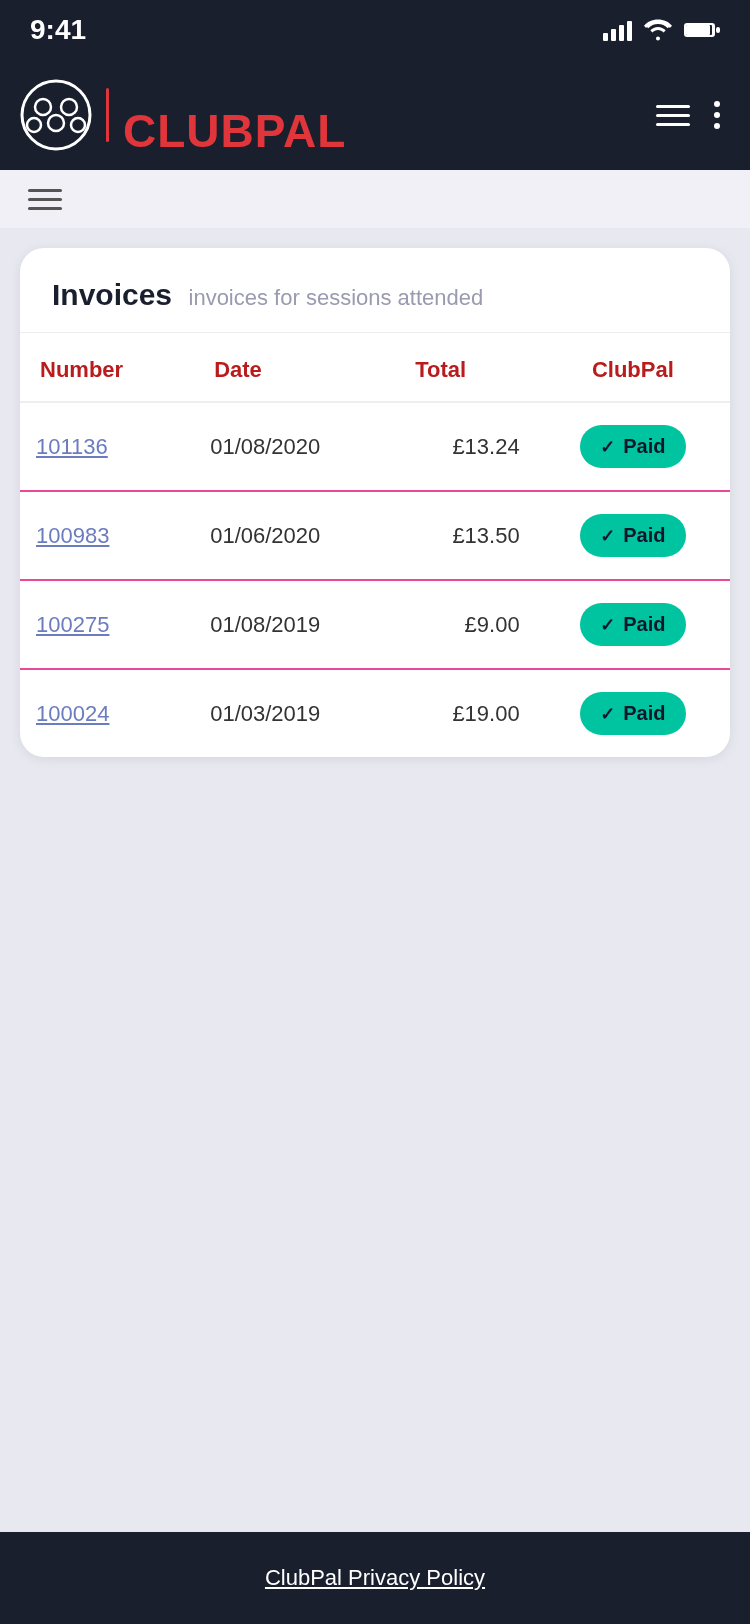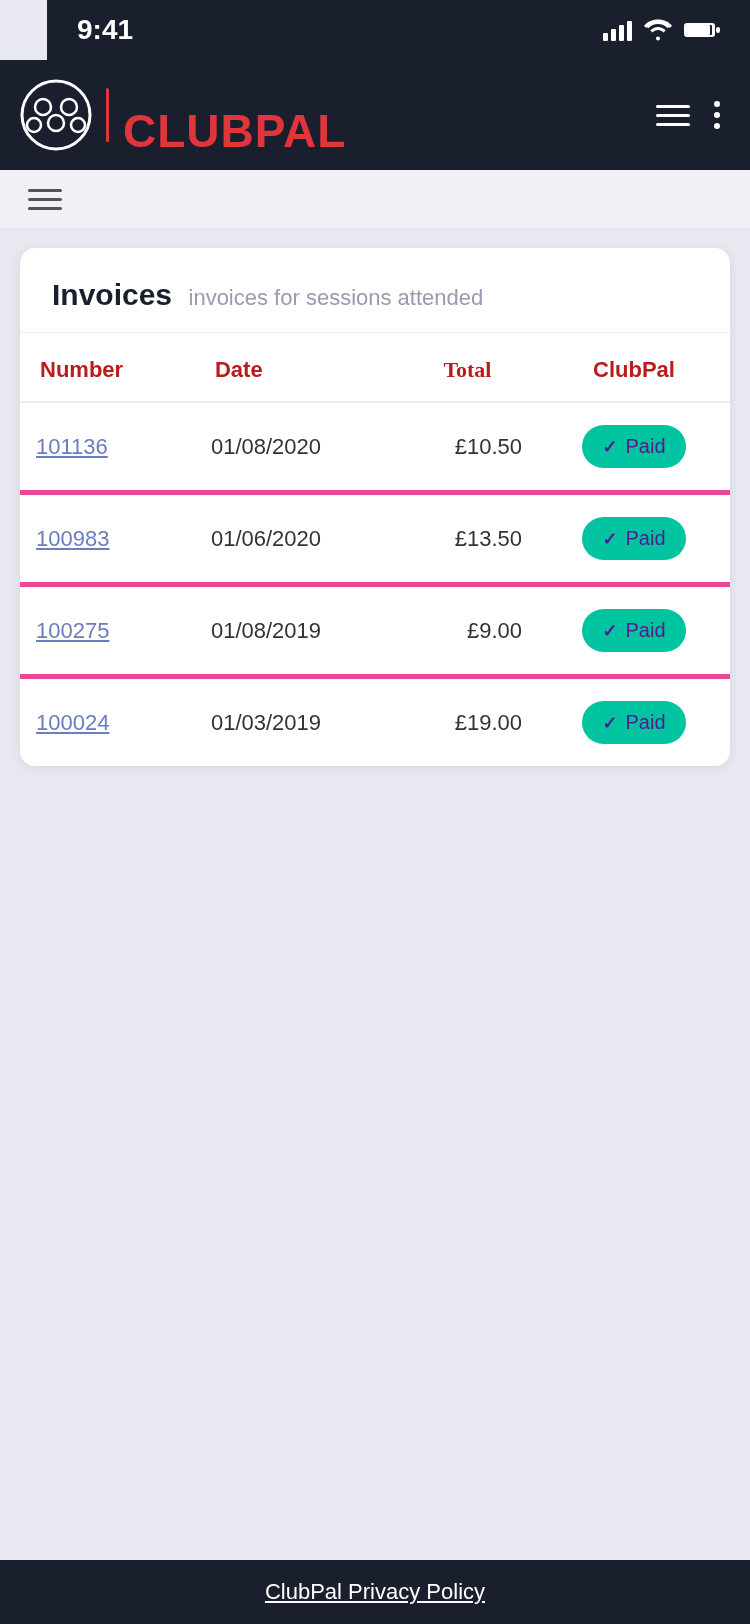--- a/index.html
+++ b/index.html
@@ -15,21 +15,20 @@
     }
 
     
     .status-bar {
       background: #1a1f2e;
       height: 60px;
       display: flex;
       align-items: center;
       justify-content: space-between;
       padding: 0 30px;
-      margin-left: 47px;
     }
     .status-time {
       color: white;
       font-size: 28px;
       font-weight: 600;
     }
     .status-icons {
       display: flex;
       align-items: center;
       gap: 12px;
@@ -135,21 +134,21 @@
 
     
     .main-content {
       flex: 1;
       padding: 20px 20px 30px;
       background: #e8e8f0;
     }
 
     .invoices-card {
       background: white;
-      border-radius: 15px;
+      border-radius: 24px;
       overflow: hidden;
       box-shadow: 0 2px 12px rgba(0,0,0,0.08);
     }
 
     .invoices-header {
       padding: 30px 32px 20px;
       border-bottom: 1px solid #eee;
     }
     .invoices-title {
       font-size: 30px;
@@ -176,67 +175,66 @@
       font-size: 22px;
       font-weight: 700;
       color: #b91c1c;
       padding: 24px 20px 18px;
       text-align: left;
     }
     .table-header-row th:last-child {
       text-align: center;
     }
     .table-header-row th:nth-child(3) {
-      text-align: center;
-      font-family: Liberation Serif, serif;
+      text-align: left;
     }
 
     .table-row td {
       padding: 22px 16px;
       font-size: 22px;
       color: #333;
-      border-bottom: 5px solid #ec4899;
+      border-bottom: 2px solid #ec4899;
     }
     .table-row:last-child td {
       border-bottom: none;
       margin-top: 32px;
     }
     .invoice-number {
       color: #6b7cbf;
       cursor: pointer;
       font-size: 22px;
     }
     .invoice-total {
       text-align: right;
     }
     .invoice-status {
       text-align: center;
     }
     .paid-badge {
       background: #00c4a0;
-      color: #4c1d95;
+      color: #0f172a;
       border-radius: 50px;
       padding: 10px 20px;
       font-size: 20px;
-      font-weight: 400;
+      font-weight: 700;
       display: inline-flex;
       align-items: center;
       gap: 8px;
       white-space: nowrap;
     }
     .paid-badge::before {
       content: '✓';
       font-weight: 700;
       font-size: 18px;
     }
 
     
     .footer {
       background: #1a1f2e;
-      height: 64px;
+      height: 92px;
       display: flex;
       align-items: center;
       justify-content: center;
       margin-top: auto;
     }
     .footer-link {
       color: white;
       font-size: 22px;
       text-decoration: underline;
     }
@@ -316,21 +314,21 @@
           <th>Total</th>
           <th>ClubPal</th>
         </tr>
       </thead>
       <tbody id="invoice-rows">
       <tr class="table-row">
       <td>
         <a class="invoice-number" href="#">101136</a>
       </td>
       <td>01/08/2020</td>
-      <td class="invoice-total">£10.50</td>
+      <td class="invoice-total">£13.24</td>
       <td class="invoice-status">
         <span class="paid-badge">Paid</span>
       </td>
     </tr>
           <tr class="table-row">
       <td>
         <a class="invoice-number" href="#">100983</a>
       </td>
       <td>01/06/2020</td>
       <td class="invoice-total">£13.50</td>

